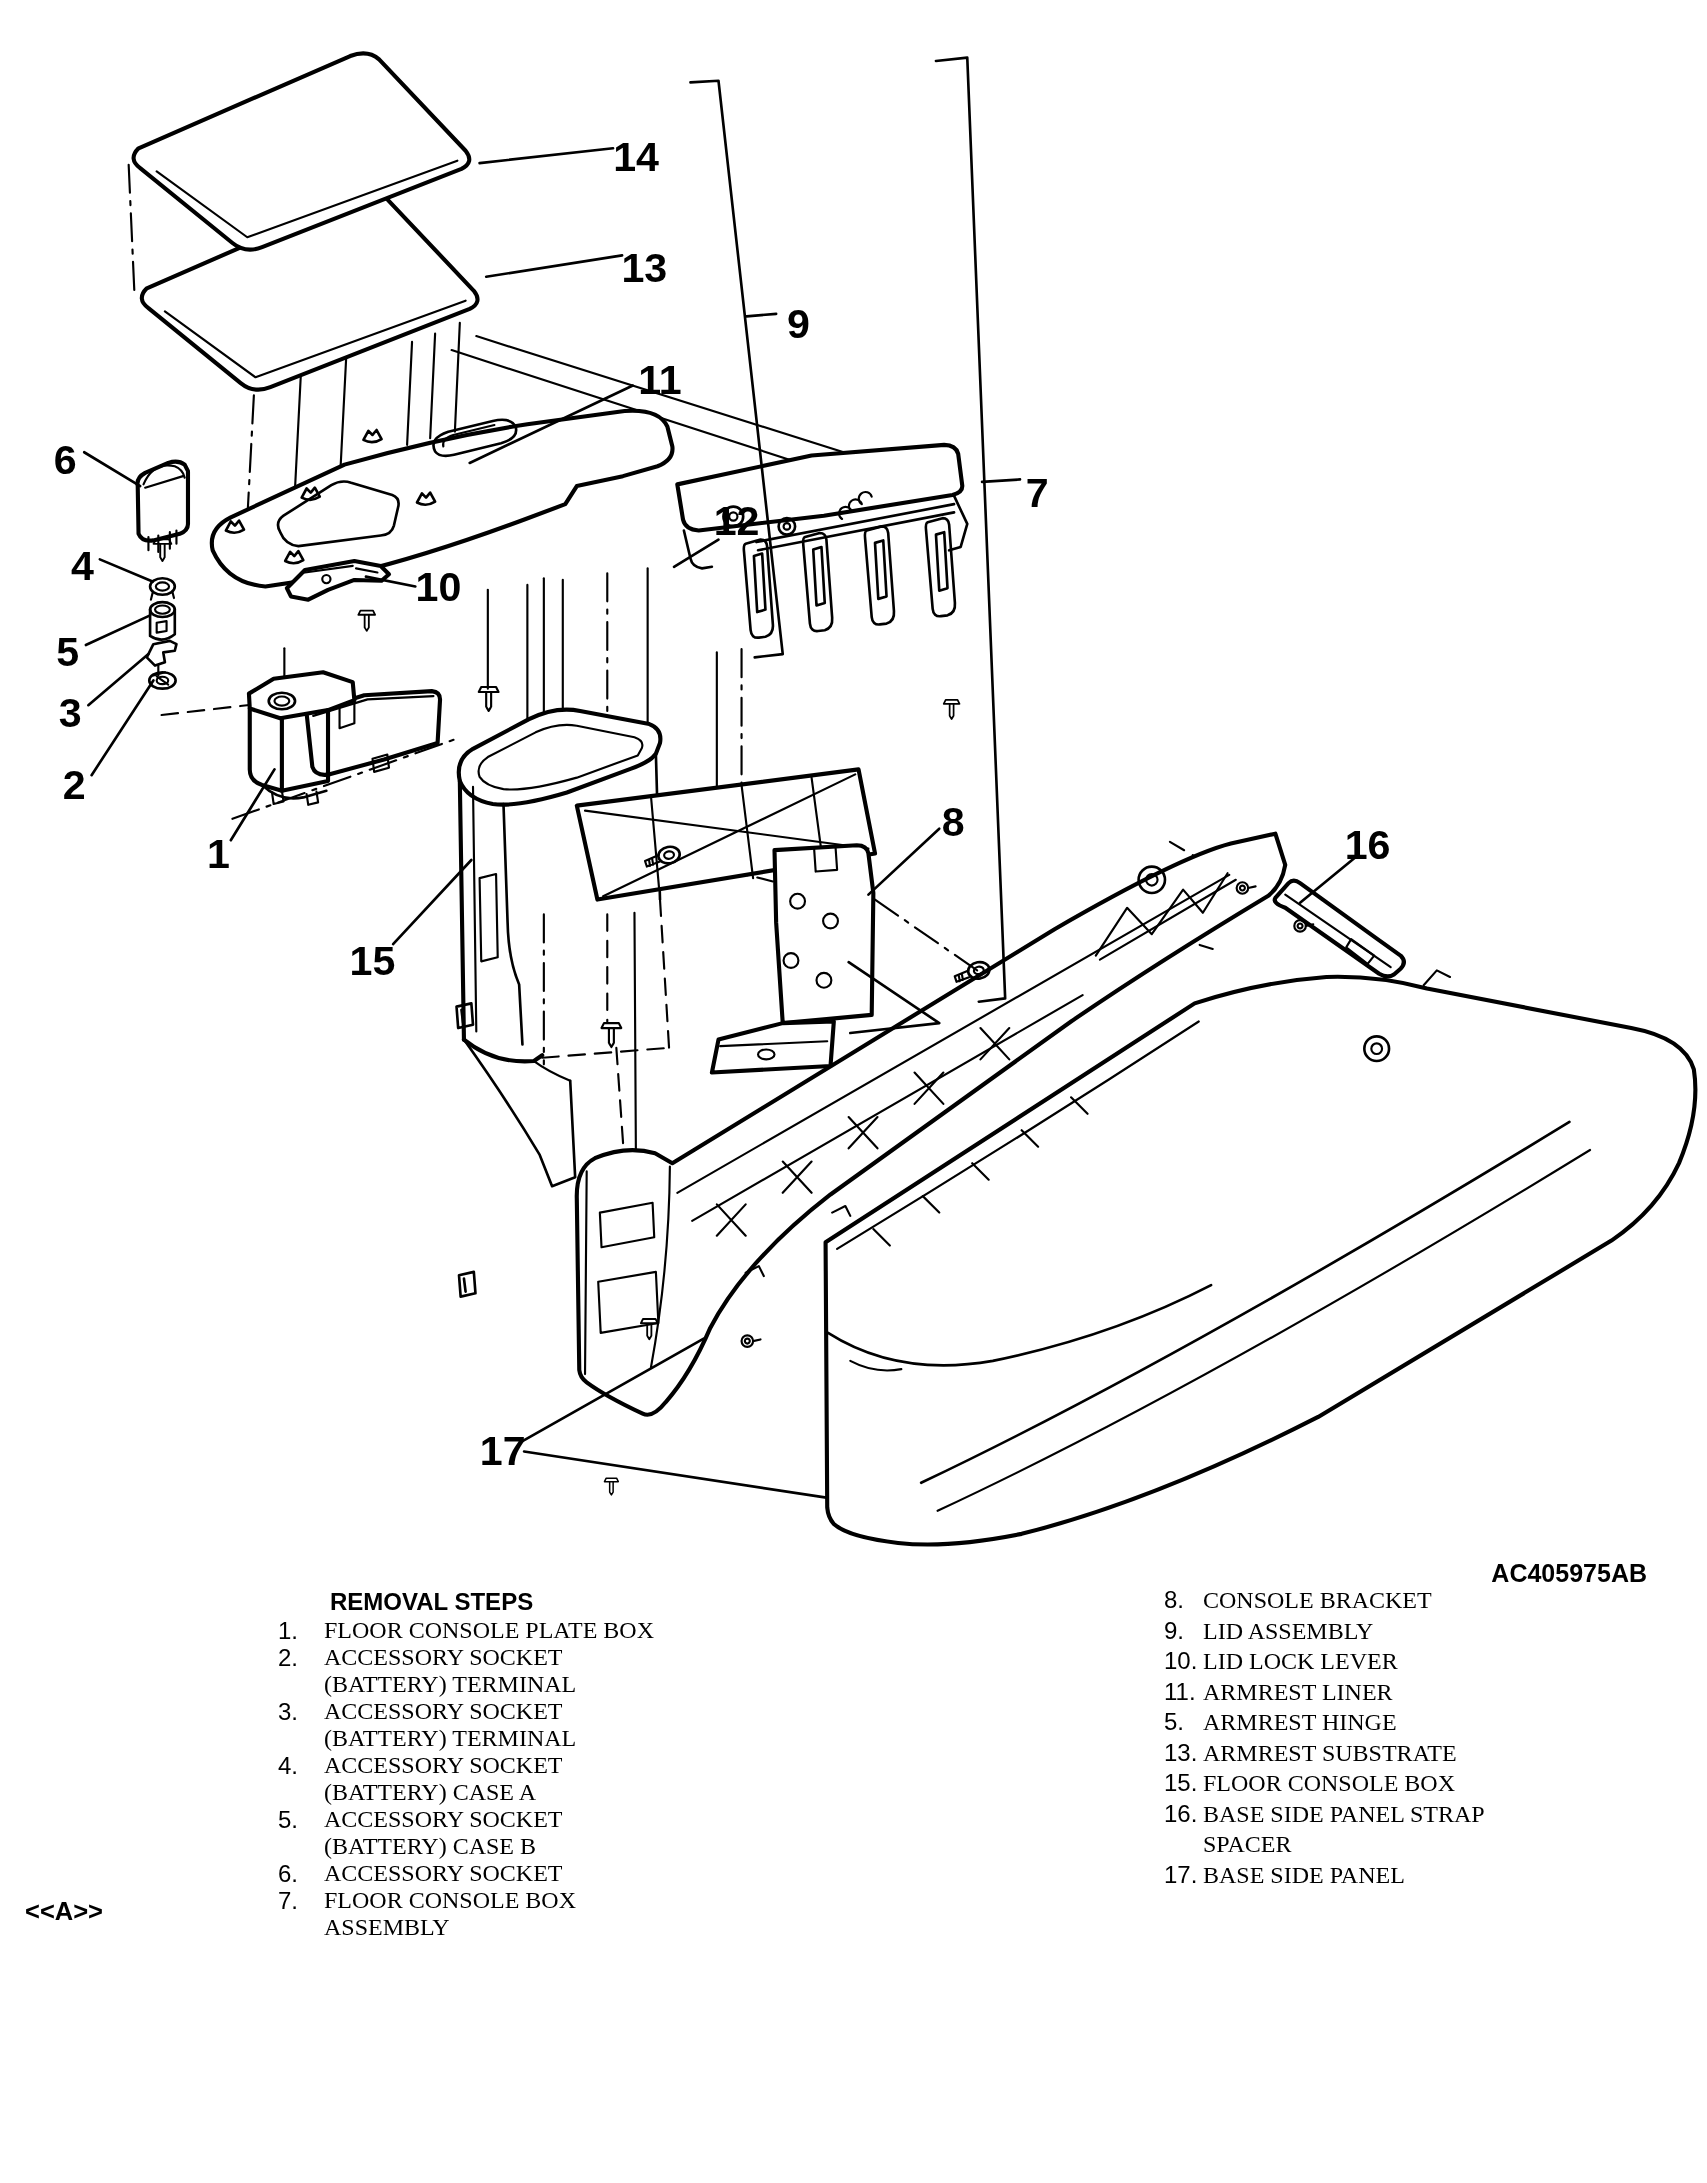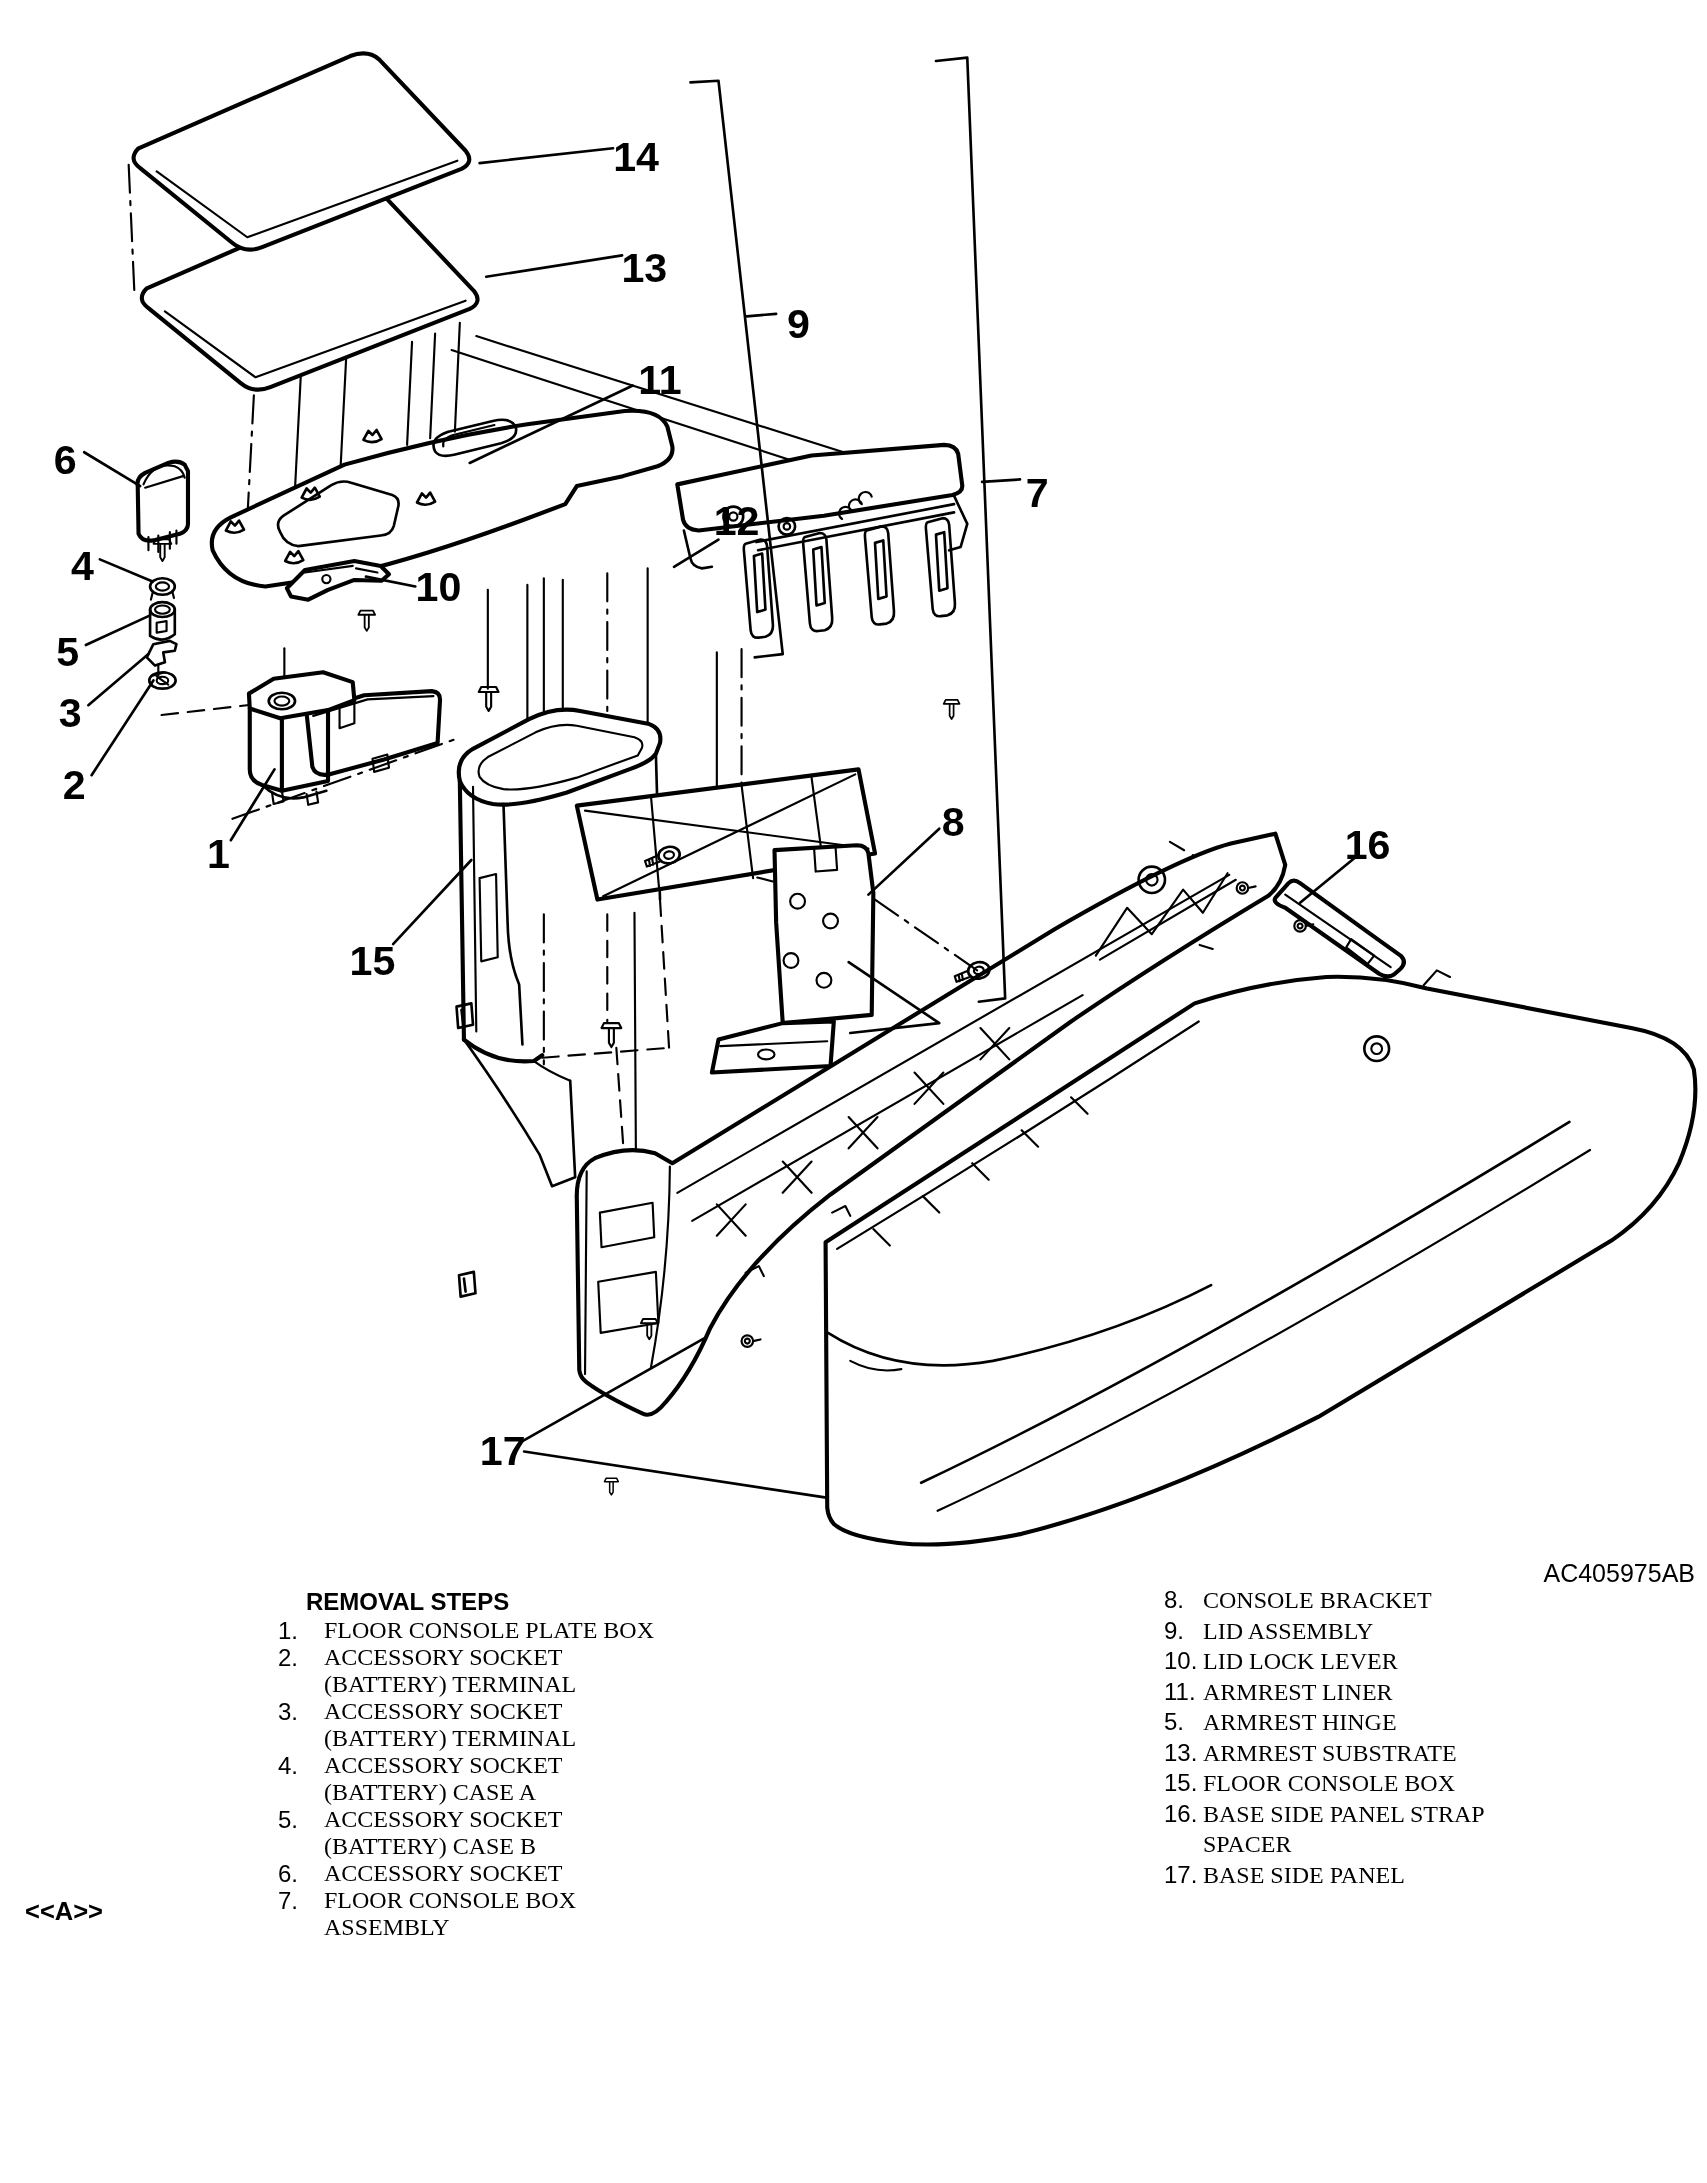--- a/index.html
+++ b/index.html
@@ -7,27 +7,27 @@
          font-family:"Liberation Sans",sans-serif;color:#000;overflow:hidden;}
   svg{position:absolute;left:0;top:0;}
   svg path, svg line, svg circle, svg ellipse{stroke:#000;fill:none;stroke-linejoin:round;stroke-linecap:round;}
   .w5{stroke-width:5;fill:#fff;}
   .o5{stroke-width:5;}
   .t3{stroke-width:3.2;}
   .t{stroke-width:2.6;}
   .dash{stroke-dasharray:20 12;}
   .dd{stroke-dasharray:34 10 5 10;}
   .callout{font-family:"Liberation Sans",sans-serif;font-size:50px;font-weight:bold;fill:#000;stroke:none;text-anchor:middle;}
-  .figcode{position:absolute;left:1330px;top:1559px;width:365px;text-align:right;
-           font-size:25px;font-weight:normal;}
+  .figcode{position:absolute;left:1282px;top:1559px;width:365px;text-align:right;
+           font-size:25px;font-weight:bold;}
   .viewlabel{position:absolute;left:25px;top:1897px;font-size:25.5px;font-weight:bold;}
   .legend{position:absolute;font-size:24px;}
   .legend .legend-title{font-weight:bold;}
   .legend-left{left:278px;top:1587px;width:659px;}
-  .legend-left .legend-title{margin-left:28px;line-height:30px;}
+  .legend-left .legend-title{margin-left:52px;line-height:30px;}
   .legend-left .lrow{line-height:27px;}
   .legend-left .lnum{display:inline-block;width:46px;}
   .legend-right{left:1164px;top:1585px;width:527px;}
   .legend-right .legend-title{margin-left:39px;line-height:31px;}
   .legend-right .lrow{line-height:30.5px;}
   .legend-right .lnum{display:inline-block;width:39px;}
   .lrow{display:flex;}
   .ltext{flex:1;font-family:Liberation Serif, serif;}
 </style>
 </head>

